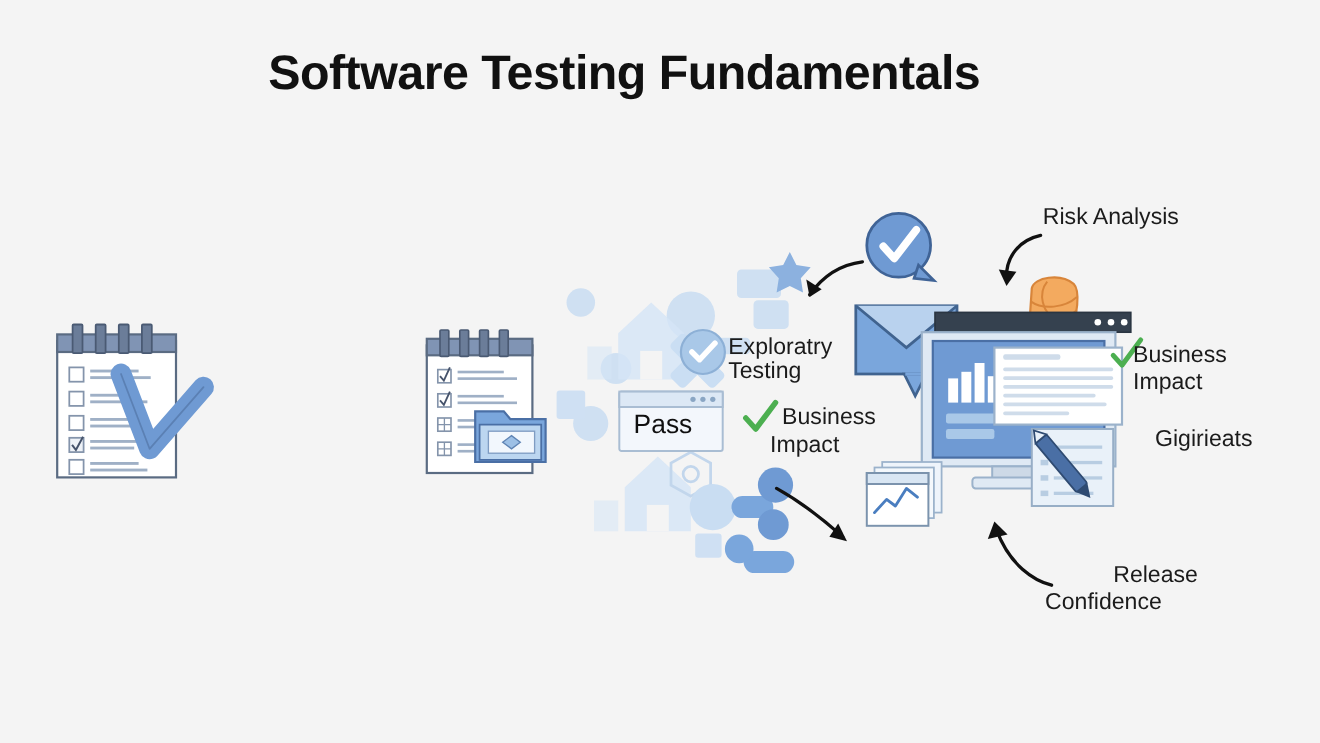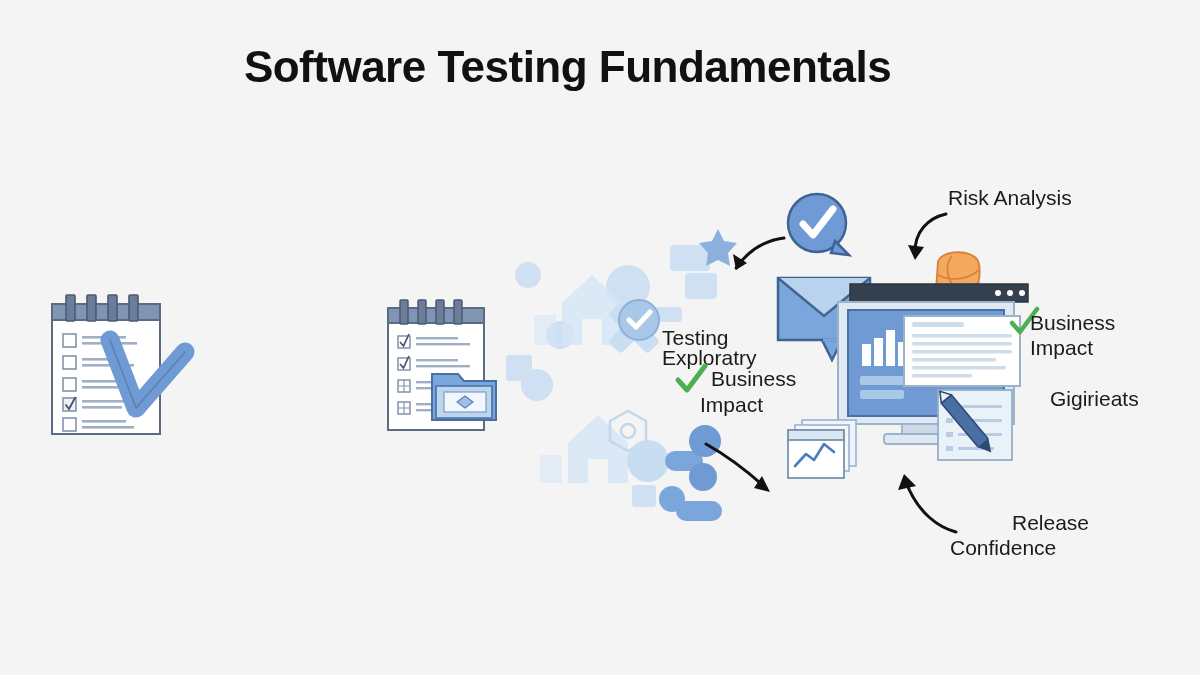--- a/index.html
+++ b/index.html
@@ -203,23 +203,35 @@
     </svg>
   </div>
 
   <div class="abs" style="left:615px; top:296px;">
     <svg width="48" height="48" viewBox="0 0 48 48">
       <circle cx="24" cy="24" r="20" fill="#a9c8e8" stroke="#8db0d6" stroke-width="2"></circle>
       <path d="M14 24 L21 31 L35 16" fill="none" stroke="#ffffff" stroke-width="5" stroke-linecap="round" stroke-linejoin="round"></path>
     </svg>
   </div>
 
-  <div class="lbl" style="left:662px; top:303px;margin-top:42px;">Exploratry</div>
+  <div class="lbl" style="left:662px; top:303px;">Exploratry</div>
   <div class="lbl" style="left:662px; top:325px;">Testing</div>
 
+  <div class="abs" style="left:562px; top:355px;">
+    <svg width="96" height="56" viewBox="0 0 96 56">
+      <rect x="1" y="1" width="94" height="54" fill="#f3f7fc" stroke="#a9bdd3" stroke-width="1.8" rx="2"></rect>
+      <rect x="1" y="1" width="94" height="14" fill="#dce8f5" stroke="#a9bdd3" stroke-width="1.8"></rect>
+      <g fill="#8aa6c4">
+        <circle cx="68" cy="8" r="2.4"></circle>
+        <circle cx="77" cy="8" r="2.4"></circle>
+        <circle cx="86" cy="8" r="2.4"></circle>
+      </g>
+    </svg>
+    <div class="mono-pass" style="left:14px; top:18px;">Pass</div>
+  </div>
 
   <div class="abs" style="left:674px; top:362px;">
     <svg width="34" height="34" viewBox="0 0 34 34">
       <path d="M4 18 L13 28 L31 4" fill="none" stroke="#4caf50" stroke-width="5" stroke-linecap="round" stroke-linejoin="round"></path>
     </svg>
   </div>
   <div class="lbl" style="left:711px; top:366px;">Business</div>
   <div class="lbl" style="left:700px; top:392px;">Impact</div>
 
   <div class="abs" style="left:783px; top:191px;">

